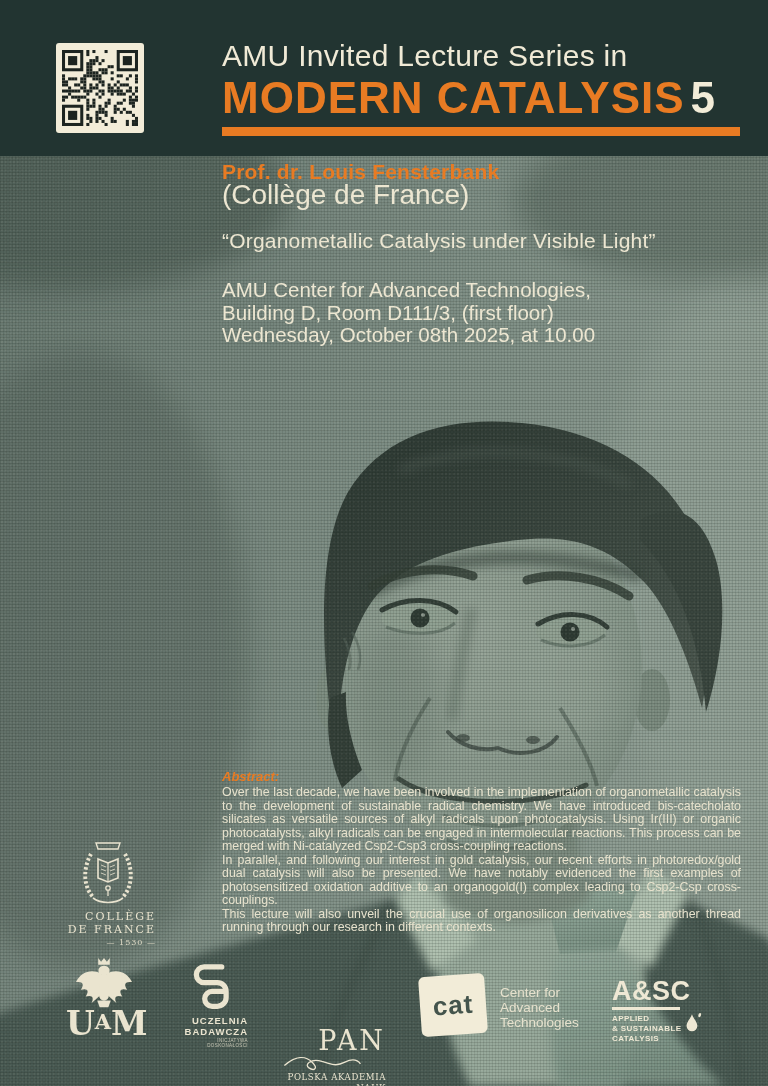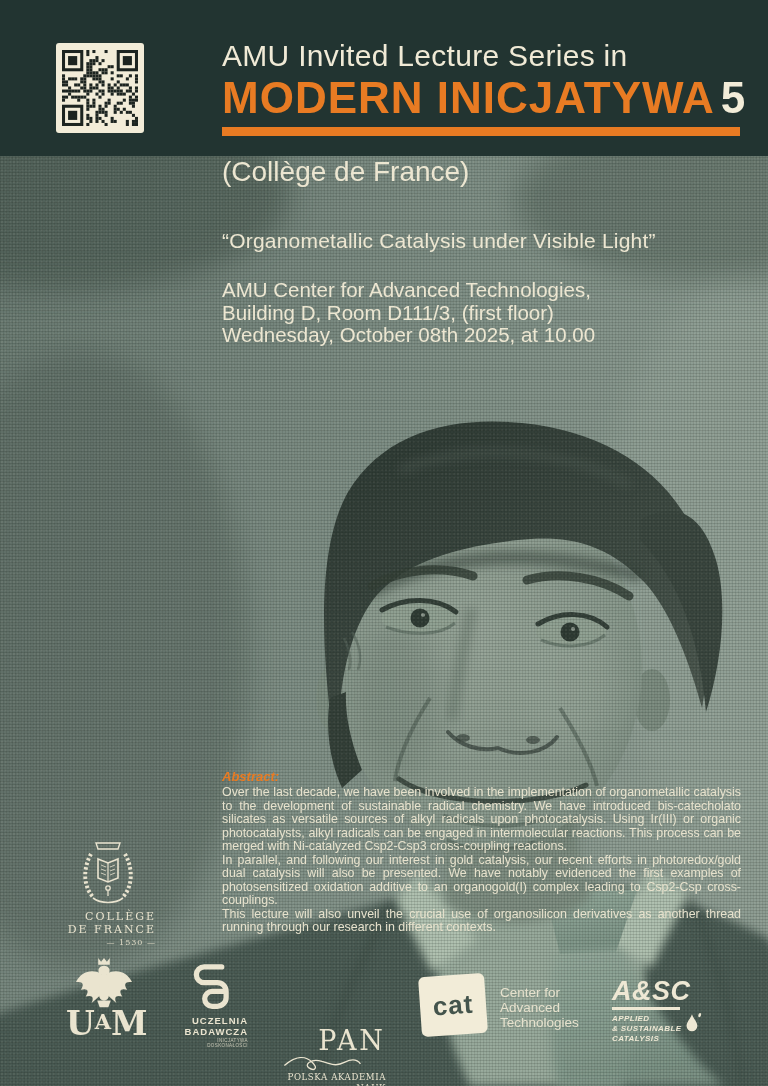--- a/index.html
+++ b/index.html
@@ -60,21 +60,21 @@
   .ub .l { font-size:9.5px; font-weight:700; letter-spacing:1px; line-height:11px; }
   .ub .sub { font-size:4.5px; letter-spacing:.4px; opacity:.75; margin-top:1px; }
   .pan { left:258px; top:888px; width:128px; font-family:"DejaVu Serif", serif; }
   .pan .acr { font-size:27px; letter-spacing:3px; line-height:26px; }
   .pan svg { width:92px; height:18px; display:block; margin:0 auto; }
   .pan .l { font-size:8.6px; letter-spacing:.6px; line-height:10.5px; }
   .cat { left:420px; top:835px; width:66px; height:60px; background:#f2ecd8; border-radius:6px;
          transform:rotate(-4deg); display:flex; align-items:center; justify-content:center; }
   .cat .word { font-size:26px; font-weight:700; color:#44544c; letter-spacing:1px; }
   .cat-text { left:500px; top:845px; text-align:left; font-size:13.5px; line-height:15px; color:#e6e1cd; font-weight:400; }
-  .asc { left:612px; top:838px; width:104px; text-align:left; position:absolute; z-index:3; color:#eee8d4;font-style:italic; }
+  .asc { left:612px; top:838px; width:104px; text-align:left; position:absolute; z-index:3; color:#eee8d4; }
   .asc .acr { font-size:27px; font-weight:700; letter-spacing:.5px; line-height:26px; }
   .asc .bar { width:68px; height:2.5px; background:#eee8d4; margin:3px 0 4px; }
   .asc .l { font-size:8px; font-weight:700; letter-spacing:.4px; line-height:10px; }
   .asc svg { position:absolute; right:14px; top:32px; width:17px; height:24px; }
 </style>
 </head>
 <body>
 
 <div class="poster">
 
@@ -272,21 +272,21 @@
             <rect x="19" y="1" width="5" height="5" fill="#f2ecd8"></rect>
             <rect x="20" y="2" width="3" height="3"></rect>
             <rect x="0" y="18" width="7" height="7"></rect>
             <rect x="1" y="19" width="5" height="5" fill="#f2ecd8"></rect>
             <rect x="2" y="20" width="3" height="3"></rect>
           </g>
         </svg>
     </div>
     <div class="titles">
       <div class="t1">AMU Invited Lecture Series in</div>
-      <div class="t2"><span>MODERN INICJATYWA</span><span class="num">5</span></div>
+      <div class="t2"><span>MODERN CATALYSIS</span><span class="num">5</span></div>
       <div class="rule"></div>
     </div>
   </div>
 
   <div class="photo">
 
     <svg class="portrait" viewBox="0 0 768 946" preserveAspectRatio="none">
       <defs>
         <linearGradient id="bgg" x1="0" y1="0" x2="1" y2="0.45">
           <stop offset="0" stop-color="#66766e"></stop>
@@ -376,20 +376,21 @@
       <path d="M560,568 C580,600 592,625 597,646" stroke="#4e5e54" stroke-width="4" fill="none" opacity="0.6"></path>
 
       <path d="M399,639 C440,668 540,668 586,645" stroke="#39453d" stroke-width="5" stroke-linecap="round" fill="none" opacity="0.9"></path>
       <path d="M445,676 C475,689 521,689 549,677" stroke="#55655b" stroke-width="4" stroke-linecap="round" fill="none" opacity="0.6"></path>
       <path d="M448,700 C470,712 512,712 533,702" stroke="#4e5e54" stroke-width="3" stroke-linecap="round" fill="none" opacity="0.5"></path>
     </svg>
 
     <div class="halftone"></div>
 
     <div class="overlay speaker">
+      <div class="name">Prof. dr. Louis Fensterbank</div>
       <div class="affil">(Collège de France)</div>
     </div>
 
     <div class="overlay talk">“Organometallic Catalysis under Visible Light”</div>
 
     <div class="overlay venue">
       <div>AMU Center for Advanced Technologies,</div>
       <div>Building D, Room D111/3, (first floor)</div>
       <div>Wednesday, October 08th 2025, at 10.00</div>
     </div>

